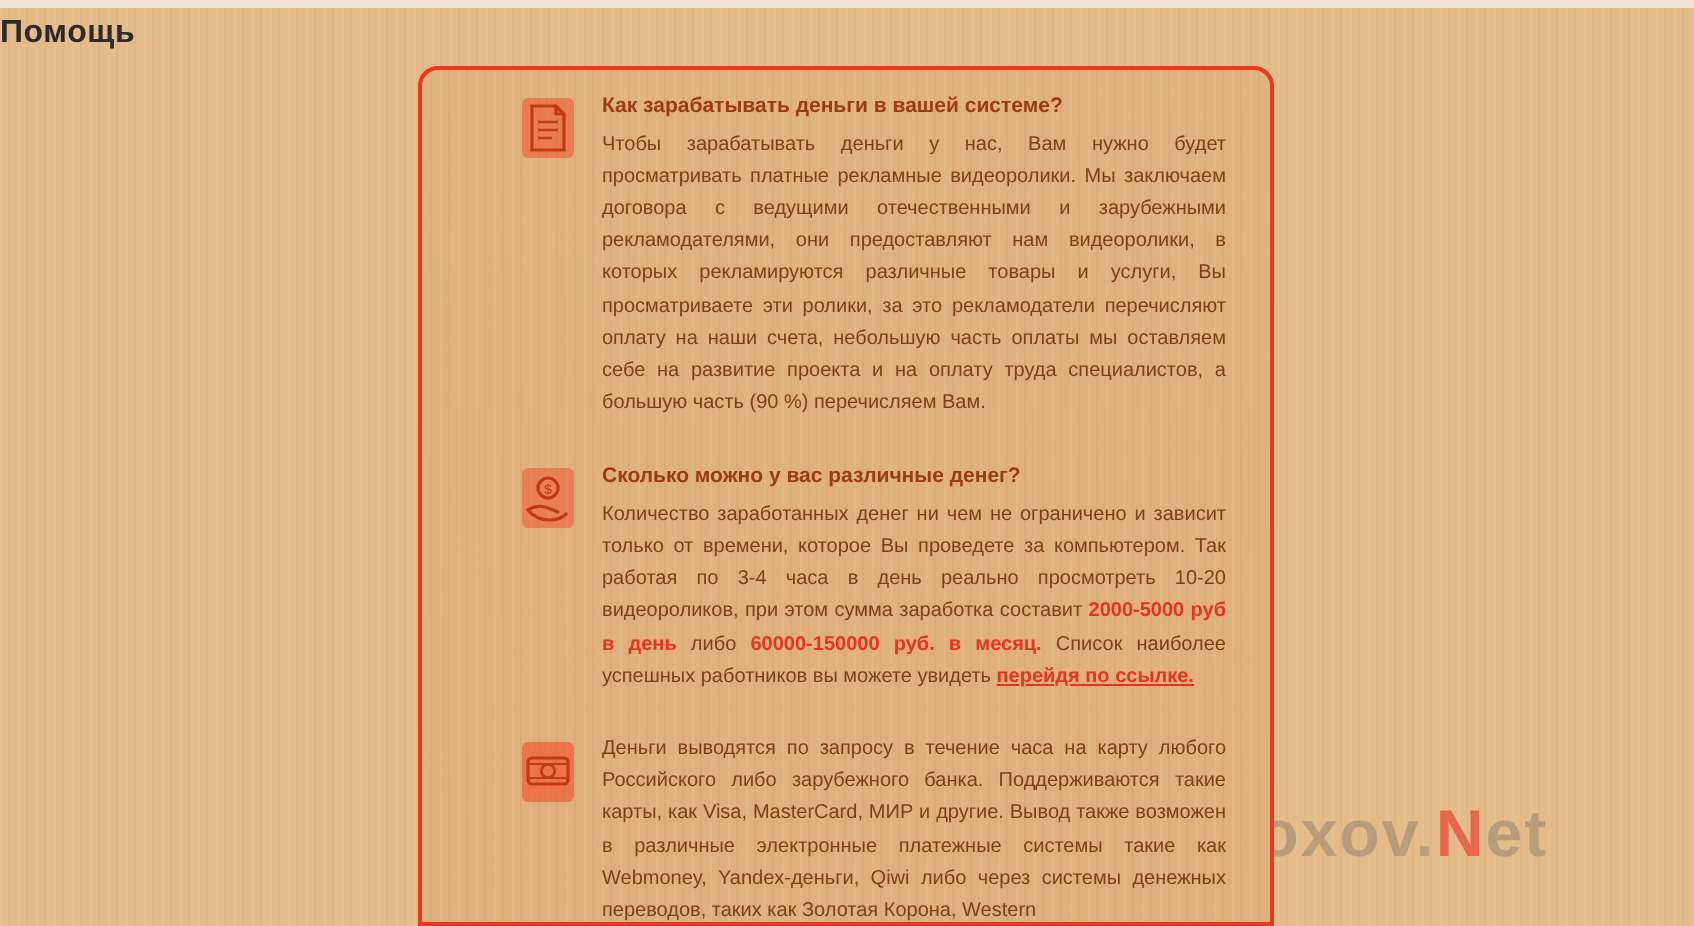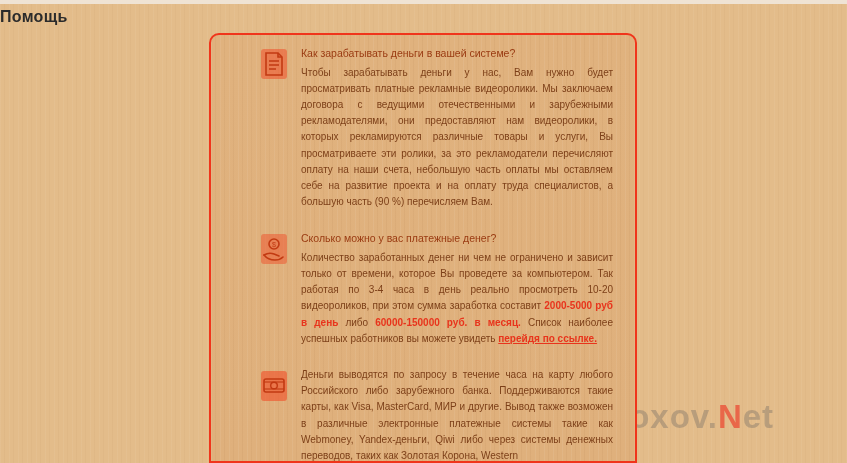--- a/index.html
+++ b/index.html
@@ -92,21 +92,21 @@
     margin-left:38px;
     margin-right:10px;
     display:flex;align-items:center;justify-content:center;
   }
   .faq-icon svg{display:block;}
 
   .faq-body{flex:1 1 auto;min-width:0;}
 
   .faq-q{
     font-size:10.5px;
-    font-weight:normal;
+    font-weight:bold;
     color:#9a3b12;
     margin:2px 0 5px 0;
     line-height:1.2;
   }
   .faq-a{
     font-size:10px;
     color:#7c3f18;
     line-height:1.62;
     text-align:justify;
     text-justify:inter-word;
@@ -150,21 +150,21 @@
     <div class="faq-icon">
       <svg width="30" height="32" viewBox="0 0 30 32">
         <rect x="2" y="1" width="26" height="30" rx="3" fill="#f0502a" opacity="0.5"></rect>
         <circle cx="15" cy="11" r="5" fill="none" stroke="#c23a12" stroke-width="1.6"></circle>
         <text x="15" y="14" font-size="7" fill="#c23a12" text-anchor="middle" font-family="Liberation Sans, sans-serif">$</text>
         <path d="M5 22 q5 -3 10 -1 l5 2" fill="none" stroke="#c23a12" stroke-width="1.6" stroke-linecap="round"></path>
         <path d="M5 22 q4 5 11 5 q5 0 8 -3" fill="none" stroke="#c23a12" stroke-width="1.6" stroke-linecap="round"></path>
       </svg>
     </div>
     <div class="faq-body">
-      <div class="faq-q">Сколько можно у вас платежные денег?</div>
+      <div class="faq-q">Сколько можно у вас различные денег?</div>
       <p class="faq-a"><span>Количество заработанных денег ни чем не ограничено и зависит только от времени, которое Вы проведете за компьютером. Так работая по 3-4 часа в день реально просмотреть 10-20 видеороликов, при этом сумма заработка составит </span><span class="hl">2000-5000 руб в день</span><span> либо </span><span class="hl">60000-150000 руб. в месяц.</span><span> Список наиболее успешных работников вы можете увидеть </span><a class="lnk">перейдя по ссылке.</a></p>
     </div>
   </div>
 
   <div class="faq-item">
     <div class="faq-icon">
       <svg width="30" height="32" viewBox="0 0 30 32">
         <rect x="2" y="1" width="26" height="30" rx="3" fill="#f0502a" opacity="0.62"></rect>
         <rect x="5" y="9" width="20" height="13" rx="2" fill="none" stroke="#c23a12" stroke-width="1.6"></rect>
         <circle cx="15" cy="15.5" r="3.3" fill="none" stroke="#c23a12" stroke-width="1.4"></circle>

